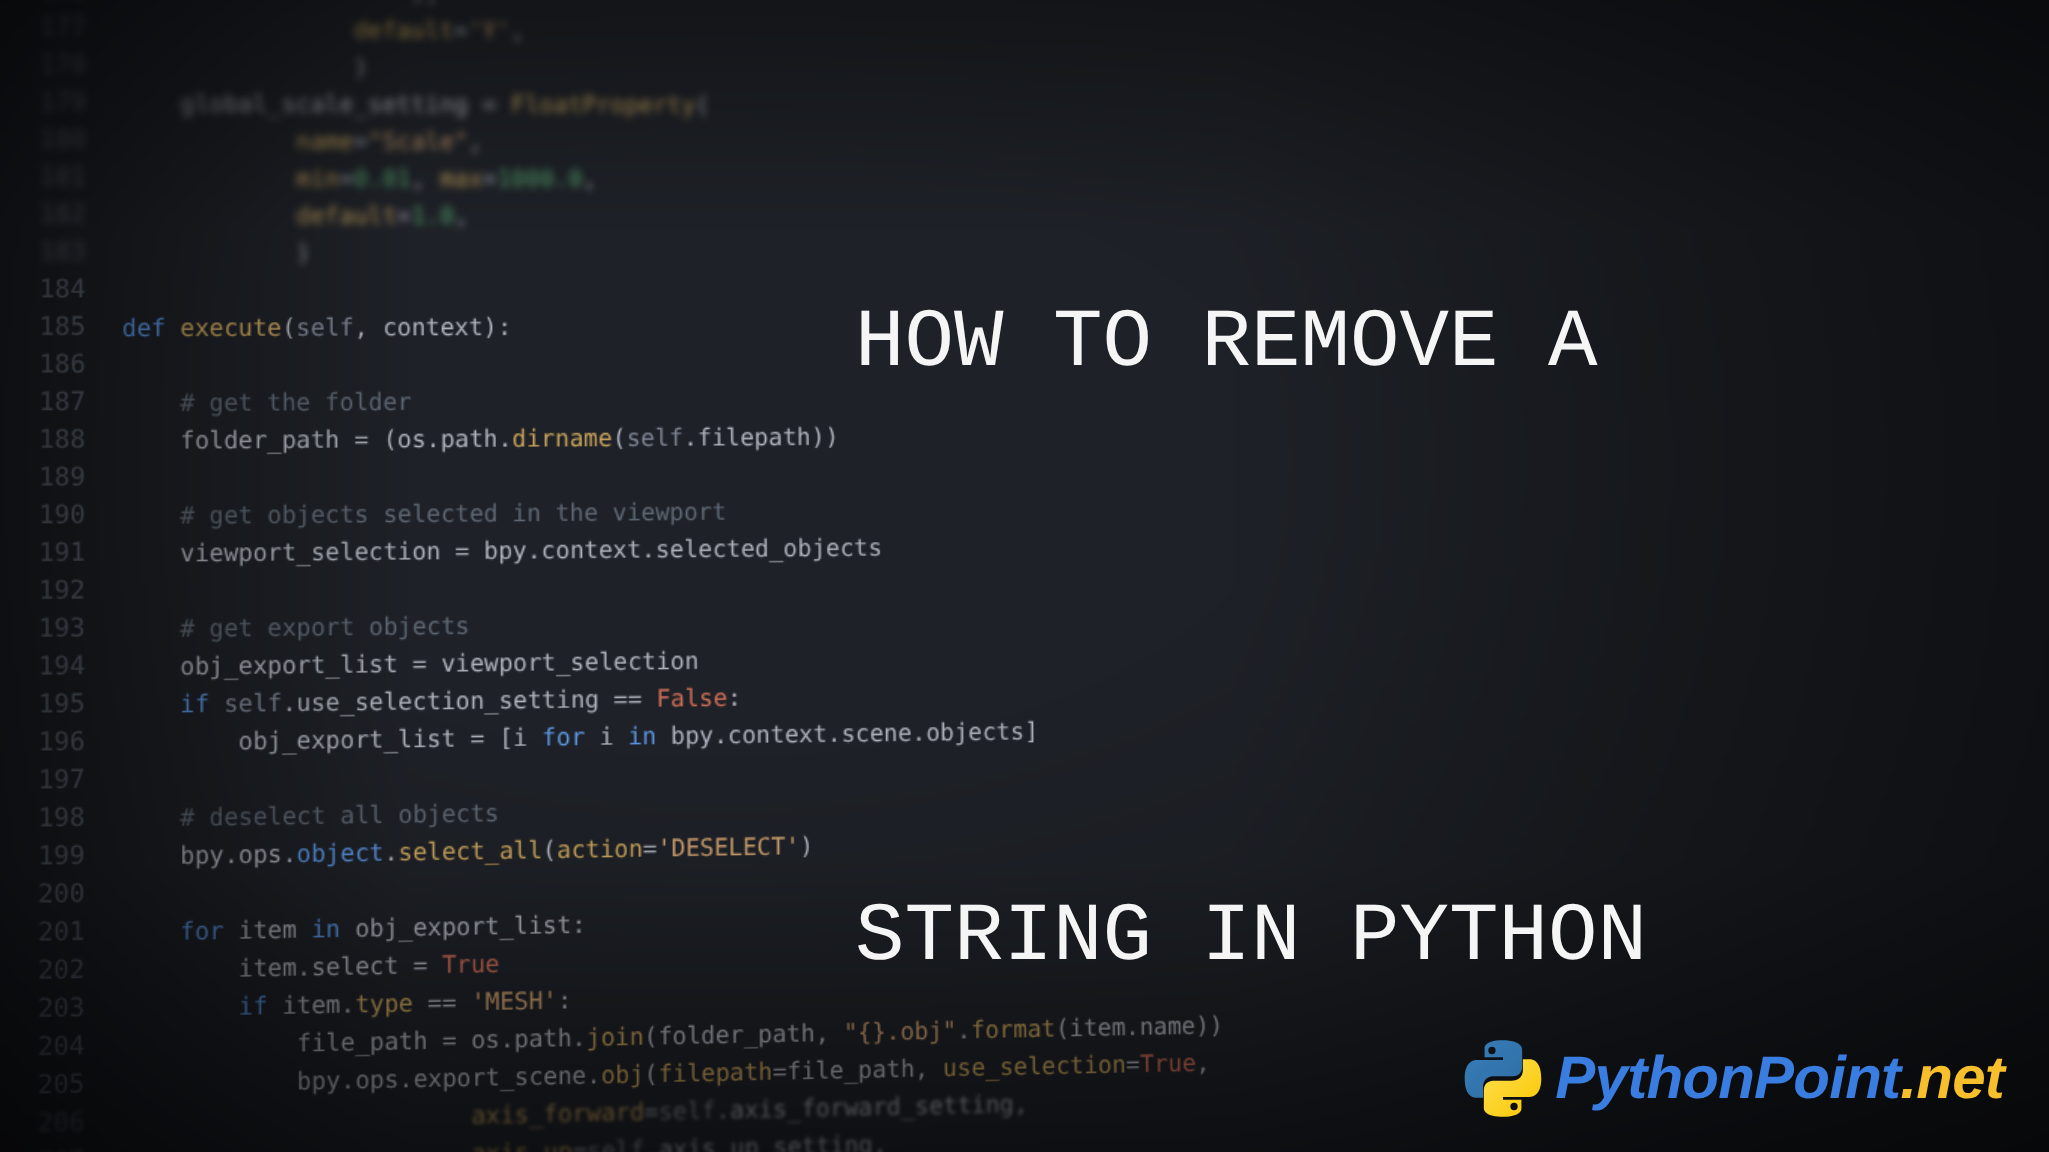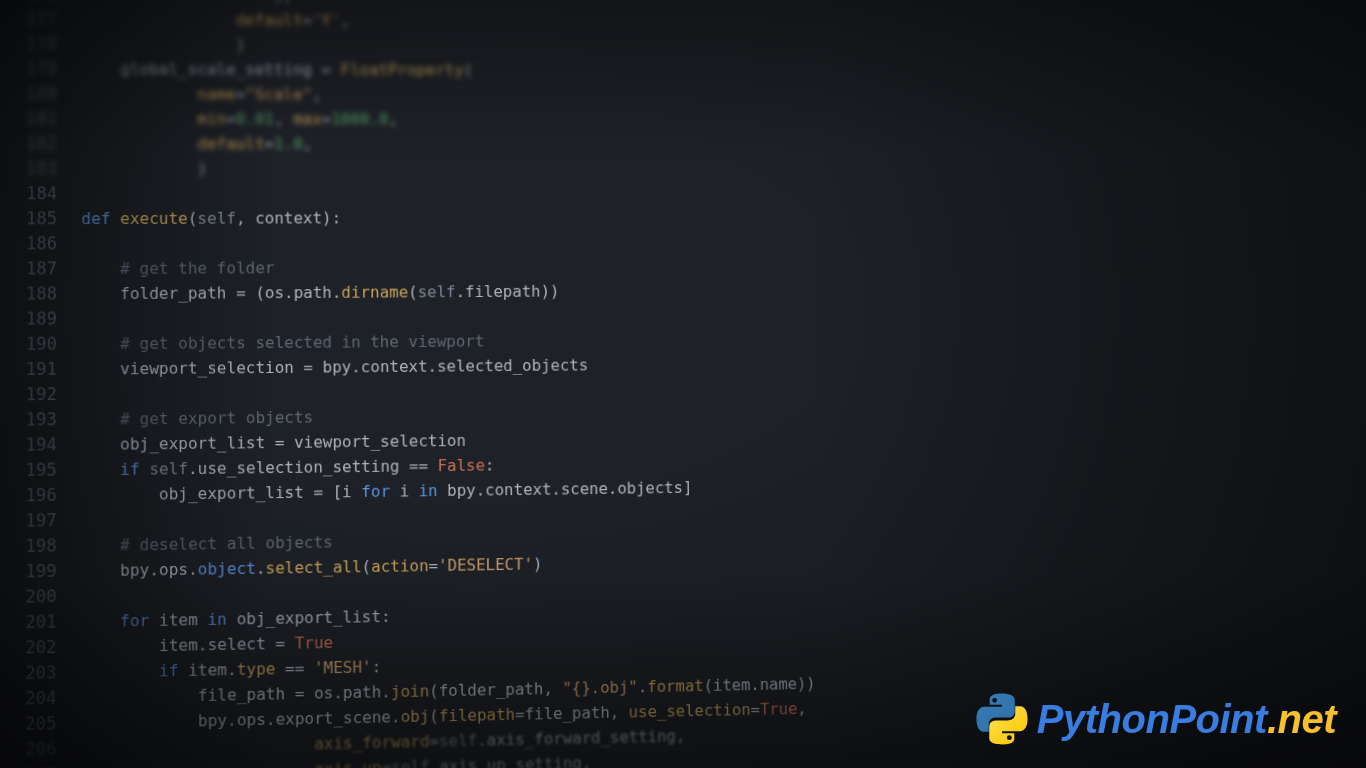--- a/index.html
+++ b/index.html
@@ -135,22 +135,23 @@
       <div class="blur-bot">205</div>
       <div class="blur-bot2">206</div>
       <div class="blur-bot2">207</div>
     </div>
   <div class="code" id="code"><div class="line blur-top">                    <span class="tok-d">),</span></div><div class="line blur-top">                <span class="tok-fn">default</span><span class="tok-op">=</span><span class="tok-st">'Y'</span><span class="tok-d">,</span></div><div class="line blur-top">                <span class="tok-d">)</span></div><div class="line blur-top">    <span class="tok-d">global_scale_setting</span><span class="tok-op"> = </span><span class="tok-fn">FloatProperty</span><span class="tok-d">(</span></div><div class="line blur-top">            <span class="tok-fn">name</span><span class="tok-op">=</span><span class="tok-st">"Scale"</span><span class="tok-d">,</span></div><div class="line blur-top">            <span class="tok-fn">min</span><span class="tok-op">=</span><span class="tok-nm2">0.01</span><span class="tok-d">, </span><span class="tok-fn">max</span><span class="tok-op">=</span><span class="tok-nm2">1000.0</span><span class="tok-d">,</span></div><div class="line blur-top">            <span class="tok-fn">default</span><span class="tok-op">=</span><span class="tok-nm2">1.0</span><span class="tok-d">,</span></div><div class="line blur-top">            <span class="tok-d">)</span></div><div class="line "></div><div class="line blur-mid1"><span class="tok-kw">def </span><span class="tok-fn">execute</span><span class="tok-d">(</span><span class="tok-sl">self</span><span class="tok-d">, context):</span></div><div class="line "></div><div class="line ">    <span class="tok-cm"># get the folder</span></div><div class="line ">    <span class="tok-d">folder_path </span><span class="tok-op">= </span><span class="tok-d">(os.path.</span><span class="tok-fn">dirname</span><span class="tok-d">(</span><span class="tok-sl">self</span><span class="tok-d">.filepath))</span></div><div class="line "></div><div class="line ">    <span class="tok-cm"># get objects selected in the viewport</span></div><div class="line ">    <span class="tok-d">viewport_selection </span><span class="tok-op">= </span><span class="tok-d">bpy.context.selected_objects</span></div><div class="line "></div><div class="line ">    <span class="tok-cm"># get export objects</span></div><div class="line ">    <span class="tok-d">obj_export_list </span><span class="tok-op">= </span><span class="tok-d">viewport_selection</span></div><div class="line ">    <span class="tok-kw">if </span><span class="tok-sl">self</span><span class="tok-d">.use_selection_setting </span><span class="tok-op">== </span><span class="tok-cn">False</span><span class="tok-d">:</span></div><div class="line ">        <span class="tok-d">obj_export_list </span><span class="tok-op">= </span><span class="tok-d">[i </span><span class="tok-kw">for </span><span class="tok-d">i </span><span class="tok-kw">in </span><span class="tok-d">bpy.context.scene.objects]</span></div><div class="line "></div><div class="line ">    <span class="tok-cm"># deselect all objects</span></div><div class="line ">    <span class="tok-d">bpy.ops.</span><span class="tok-kw">object</span><span class="tok-d">.</span><span class="tok-fn">select_all</span><span class="tok-d">(</span><span class="tok-fn">action</span><span class="tok-op">=</span><span class="tok-st">'DESELECT'</span><span class="tok-d">)</span></div><div class="line "></div><div class="line blur-bot">    <span class="tok-kw">for </span><span class="tok-d">item </span><span class="tok-kw">in </span><span class="tok-d">obj_export_list:</span></div><div class="line blur-bot">        <span class="tok-d">item.select </span><span class="tok-op">= </span><span class="tok-cn">True</span></div><div class="line blur-bot">        <span class="tok-kw">if </span><span class="tok-d">item.</span><span class="tok-fn">type</span><span class="tok-op"> == </span><span class="tok-st">'MESH'</span><span class="tok-d">:</span></div><div class="line blur-bot">            <span class="tok-d">file_path </span><span class="tok-op">= </span><span class="tok-d">os.path.</span><span class="tok-fn">join</span><span class="tok-d">(folder_path, </span><span class="tok-st">"{}.obj"</span><span class="tok-d">.</span><span class="tok-fn">format</span><span class="tok-d">(item.name))</span></div><div class="line blur-bot">            <span class="tok-d">bpy.ops.export_scene.</span><span class="tok-fn">obj</span><span class="tok-d">(</span><span class="tok-fn">filepath</span><span class="tok-op">=</span><span class="tok-d">file_path, </span><span class="tok-fn">use_selection</span><span class="tok-op">=</span><span class="tok-cn">True</span><span class="tok-d">,</span></div><div class="line blur-bot2">                        <span class="tok-fn">axis_forward</span><span class="tok-op">=</span><span class="tok-sl">self</span><span class="tok-d">.axis_forward_setting,</span></div><div class="line blur-bot2">                        <span class="tok-fn">axis_up</span><span class="tok-op">=</span><span class="tok-sl">self</span><span class="tok-d">.axis_up_setting,</span></div><div class="line blur-bot2">                        </div></div>
 </div>
 
 <div class="vignette"></div>
 
 <div class="headline">
+  <span>HOW TO REMOVE A</span><br>
   <br>
-  <br>
+  <span>STRING IN PYTHON</span>
 </div>
 
 <div class="brand">
   <span>
     <svg width="54" height="54" viewBox="0 0 110 110">
       <defs>
         <linearGradient id="gb" x1="0" y1="0" x2="1" y2="1">
           <stop offset="0" stop-color="#387EB8"></stop>
             <stop offset="1" stop-color="#2E6DA4"></stop>
         </linearGradient>

